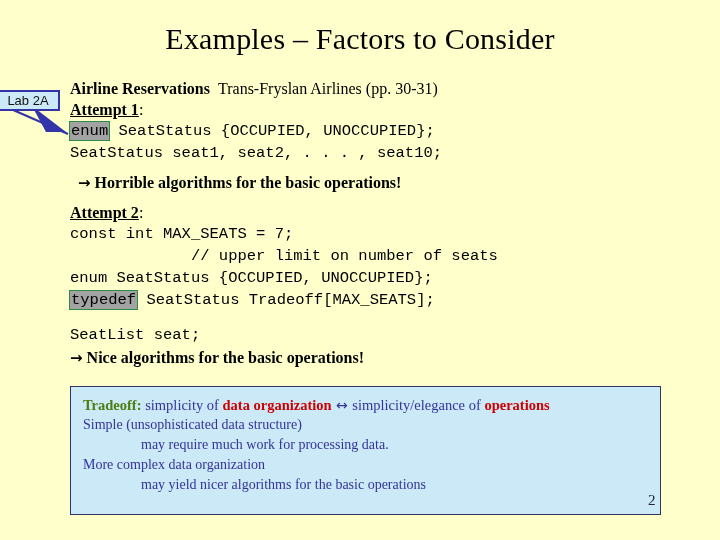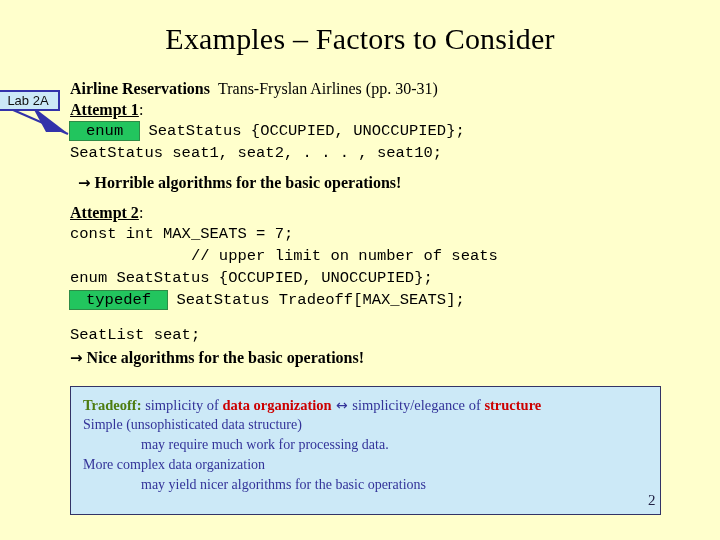--- a/index.html
+++ b/index.html
@@ -77,23 +77,23 @@
     padding-left: 8px;
   }
   .arrow-glyph {
     font-family: "DejaVu Sans", sans-serif;
     font-weight: bold;
     font-size: 15px;
   }
 
   
   .kw-chip {
-    background: #22c55e;
+    background: #a3a3a3;
     border: 1.5px solid #2E8B47;
-    padding: 0 16px;
+    padding: 0 1px;
     margin: 0 -1px;
     box-sizing: border-box;
   }
 
   .spacer-sm { height: 7px; }
   .spacer-md { height: 13px; }
 
   
   .callout-wrap {
     position: absolute;
@@ -234,21 +234,21 @@
 
     <div class="arrow-line" style="padding-left:0;">
       <span class="arrow-glyph">→</span>
       <span>Nice algorithms for the basic operations!</span>
     </div>
 
   </div>
 
   <div class="tradeoff-box">
     <div class="tradeoff-head">
-      <span class="tkw">Tradeoff:</span><span> simplicity of </span><span class="rkw">data organization</span><span class="lr-arrow"> ↔ </span><span>simplicity/elegance of </span><span class="rkw">structure</span>
+      <span class="tkw">Tradeoff:</span><span> simplicity of </span><span class="rkw">data organization</span><span class="lr-arrow"> ↔ </span><span>simplicity/elegance of </span><span class="rkw">operations</span>
     </div>
 
     <div class="tradeoff-body">
       <div>Simple (unsophisticated data structure)</div>
       <div class="indent-1">may require much work for processing data.</div>
       <div>More complex data organization</div>
       <div class="indent-1">may yield nicer algorithms for the basic operations</div>
     </div>
   </div>
 

